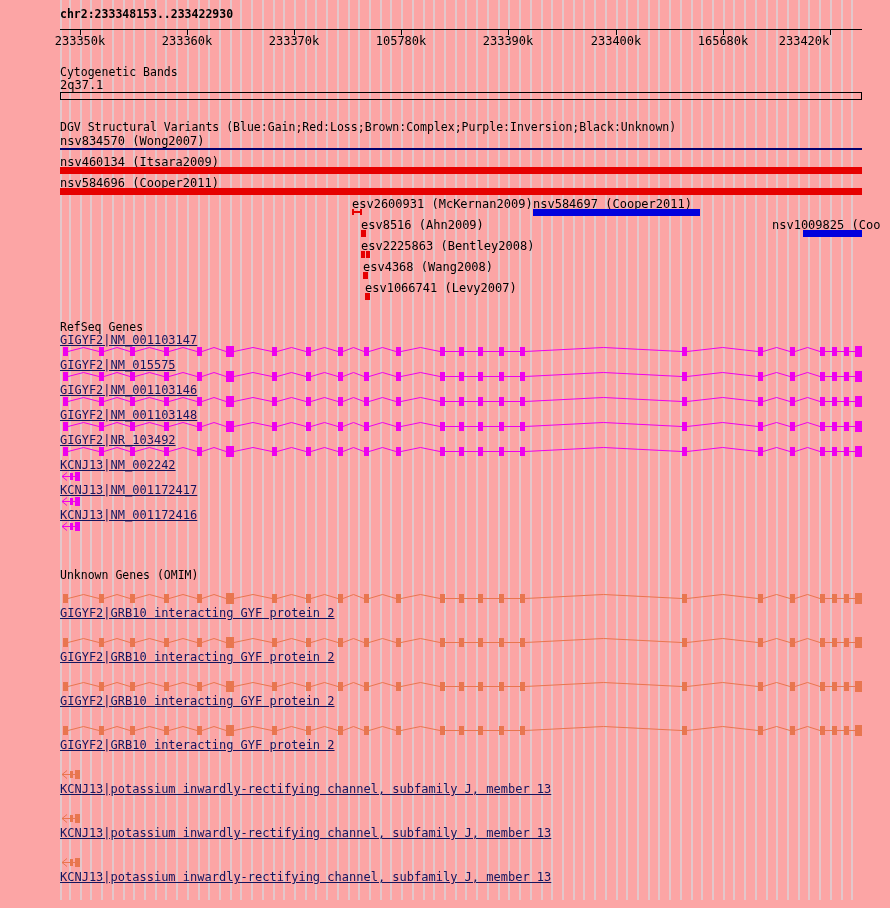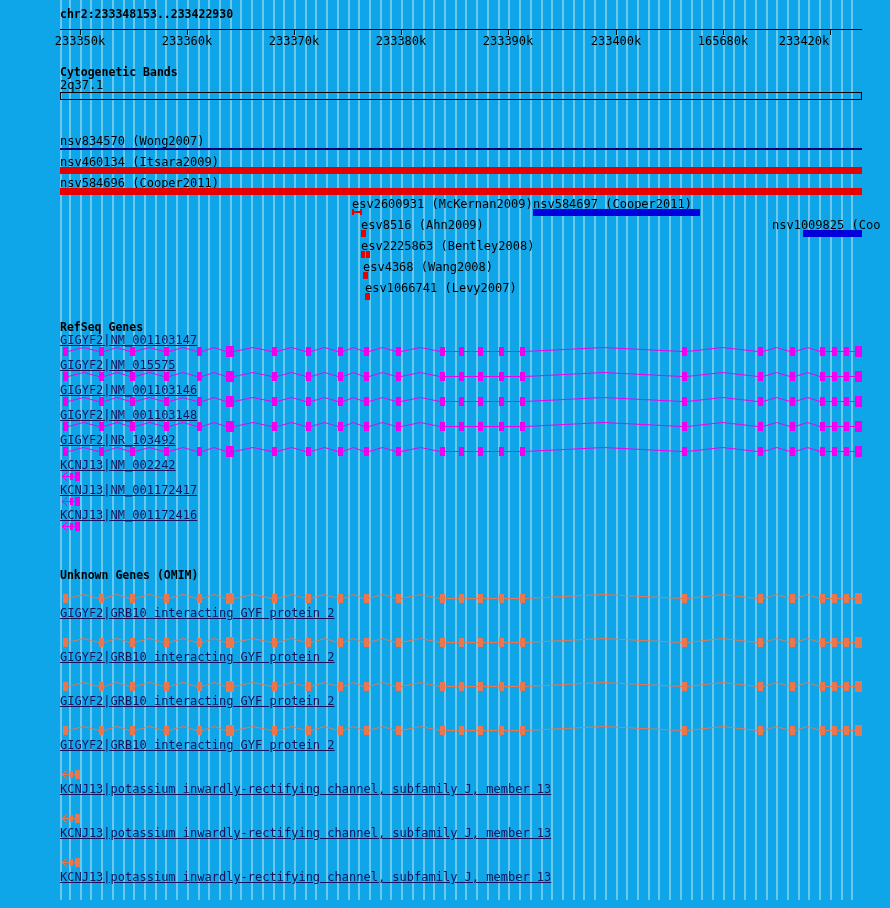--- a/index.html
+++ b/index.html
@@ -1,22 +1,22 @@
 <!DOCTYPE html>
 <html><head>
 <meta charset="utf-8">
 <style>
   * { margin:0; padding:0; box-sizing:border-box; }
   body { background:#fff; font-family:"DejaVu Sans Mono", monospace; color:#000; }
-  #canvas { position:relative; width:890px; height:908px; background:#0ea5e9; overflow:hidden;padding-left:30px; }
+  #canvas { position:relative; width:890px; height:908px; background:#fca5a5; overflow:hidden;padding-left:30px; }
   .grid { position:absolute; left:60px; top:0; width:802px; height:900px;
     background-image:repeating-linear-gradient(to right,#c9e8f0 0,#c9e8f0 1px,transparent 1px,transparent 10.716px);
     background-position:9.5px 0; }
   .lbl { position:absolute; font-size:12px; line-height:12px; white-space:pre; }
-  .hdr { position:absolute; left:60px; font-size:11.5px; line-height:13px; font-weight:bold; white-space:pre; }
+  .hdr { position:absolute; left:60px; font-size:11.5px; line-height:13px; font-weight:normal; white-space:pre; }
   .region-lbl { position:absolute; left:60px; top:8px; font-size:11.5px; line-height:13px; font-weight:bold; white-space:pre; }
   .ruler-line { position:absolute; left:60px; top:29px; width:802px; height:1px; background:#000; }
   .tick { position:absolute; top:29px; width:1px; height:6px; background:#000; }
   .tick-label { top:35px; transform:translateX(-50%); }
   .band-box { position:absolute; left:60px; top:92px; width:802px; height:8px; border:1px solid #000; background:transparent; }
   .glyph { position:absolute; }
   .gene-label { color:#15155e;text-decoration:underline; }
   svg.gglyph { position:absolute; left:60px; overflow:visible; }
 </style>
 </head>
@@ -30,35 +30,36 @@
   <div>
     <div class="ruler-line"></div>
 
   <div class="tick" style="left: 80px;"></div>
       <div class="lbl tick-label" style="left: 80px;">233350k</div>
       <div class="tick" style="left: 187px;"></div>
       <div class="lbl tick-label" style="left: 187px;">233360k</div>
       <div class="tick" style="left: 294px;"></div>
       <div class="lbl tick-label" style="left: 294px;">233370k</div>
       <div class="tick" style="left: 401px;"></div>
-      <div class="lbl tick-label" style="left: 401px;">233380k</div>
+      <div class="lbl tick-label" style="left: 401px;">105780k</div>
       <div class="tick" style="left: 508px;"></div>
       <div class="lbl tick-label" style="left: 508px;">233390k</div>
       <div class="tick" style="left: 616px;"></div>
       <div class="lbl tick-label" style="left: 616px;">233400k</div>
       <div class="tick" style="left: 723px;"></div>
       <div class="lbl tick-label" style="left: 723px;">165680k</div>
       <div class="tick" style="left: 830px;"></div>
       <div class="lbl tick-label" style="left: 804px;">233420k</div>
     </div>
 
   <div class="hdr" style="top:66px">Cytogenetic Bands</div>
   <div class="lbl" style="left:60px; top:79px">2q37.1</div>
   <div class="band-box"></div>
 
+  <div class="hdr" style="top:121px">DGV Structural Variants (Blue:Gain;Red:Loss;Brown:Complex;Purple:Inversion;Black:Unknown)</div>
   <div>
       <div class="lbl" style="left: 60px; top: 135px;">nsv834570 (Wong2007)</div>
       <div class="glyph" style="left: 60px; top: 148px; width: 802px; height: 2px; background: rgb(0, 0, 110);"></div>
       <div class="lbl" style="left: 60px; top: 156px;">nsv460134 (Itsara2009)</div>
       <div class="glyph" style="left: 60px; top: 167px; width: 802px; height: 7px; background: rgb(230, 0, 0);"></div>
       <div class="lbl" style="left: 60px; top: 177px;">nsv584696 (Cooper2011)</div>
       <div class="glyph" style="left: 60px; top: 188px; width: 802px; height: 7px; background: rgb(230, 0, 0);"></div>
       <div class="lbl" style="left: 352px; top: 198px;">esv2600931 (McKernan2009)</div>
       <div class="glyph" style="left: 352px; top: 209px; width: 10px; height: 6px; border-left: 2px solid rgb(230, 0, 0); border-right: 2px solid rgb(230, 0, 0); position: absolute;">
         <div style="position: absolute; left: 0px; right: 0px; top: 2px; height: 2px; background: rgb(230, 0, 0);"></div>

